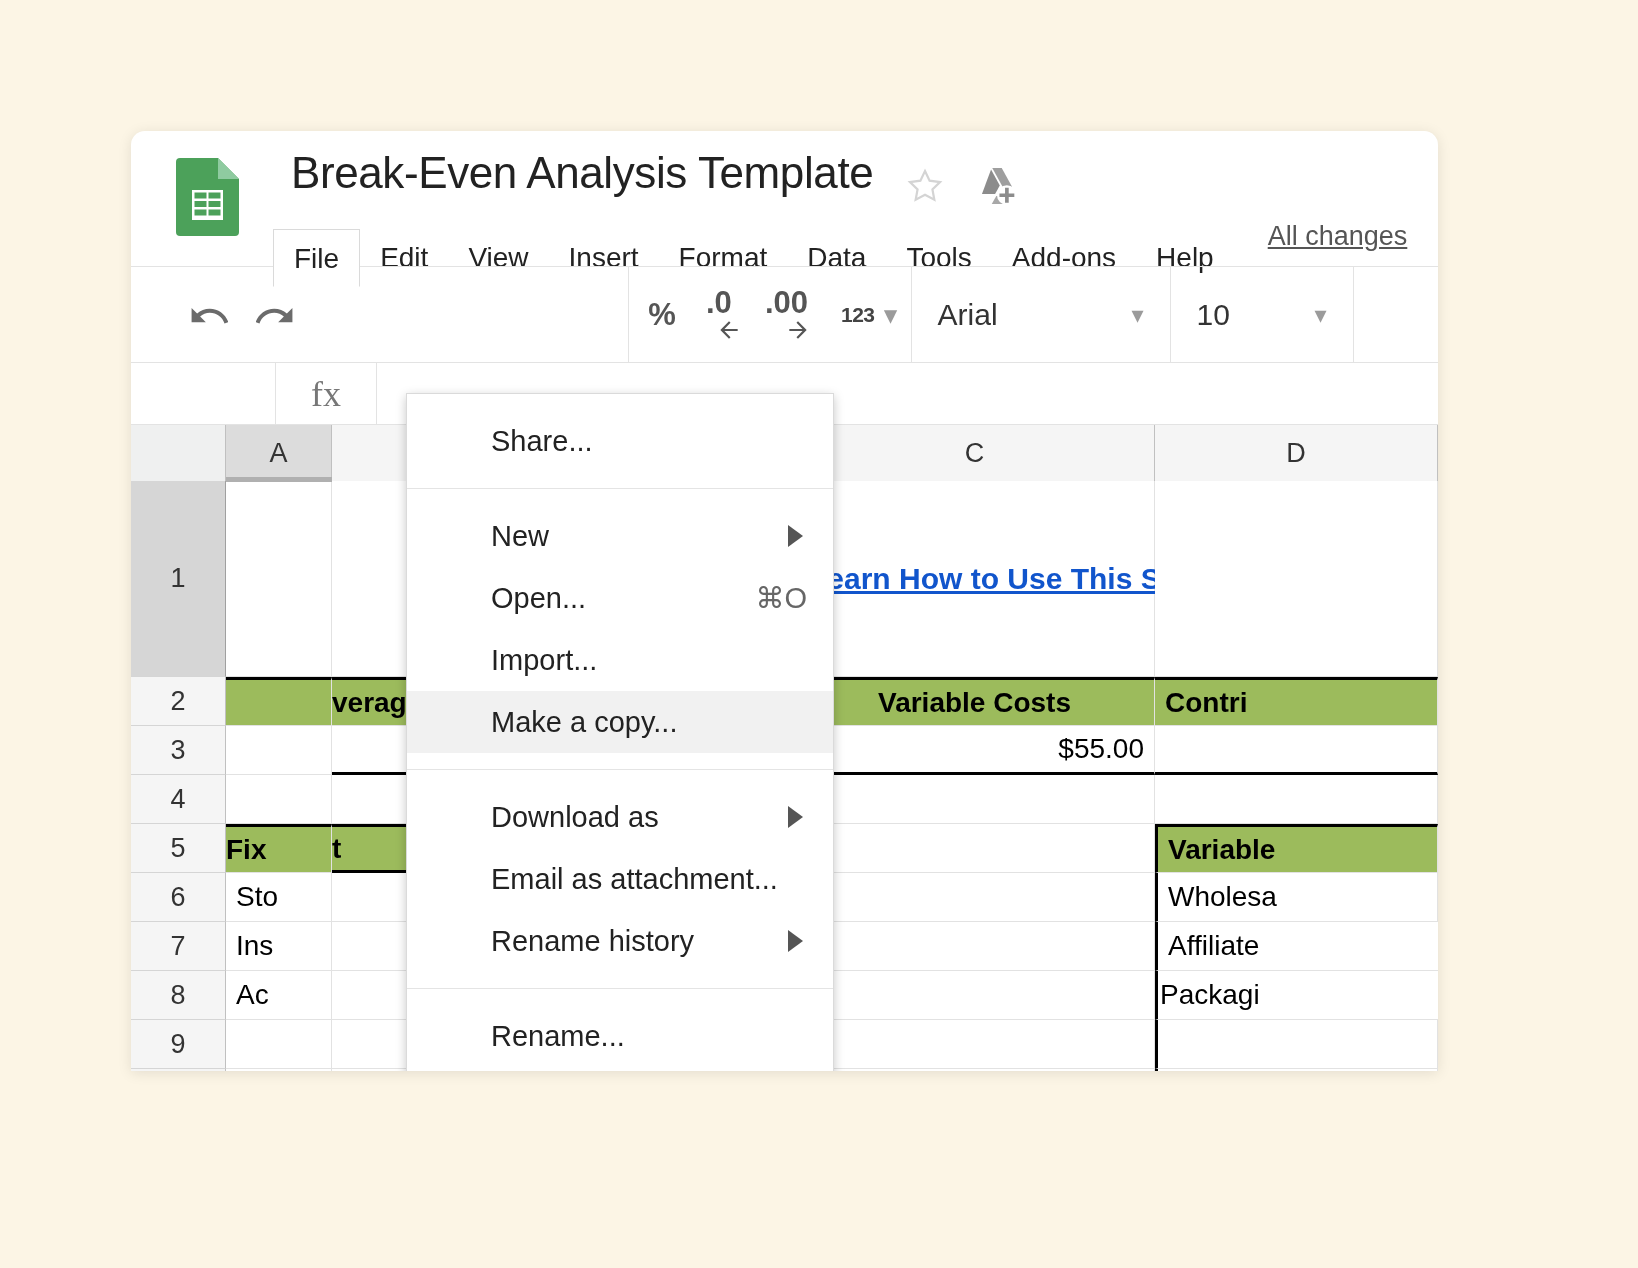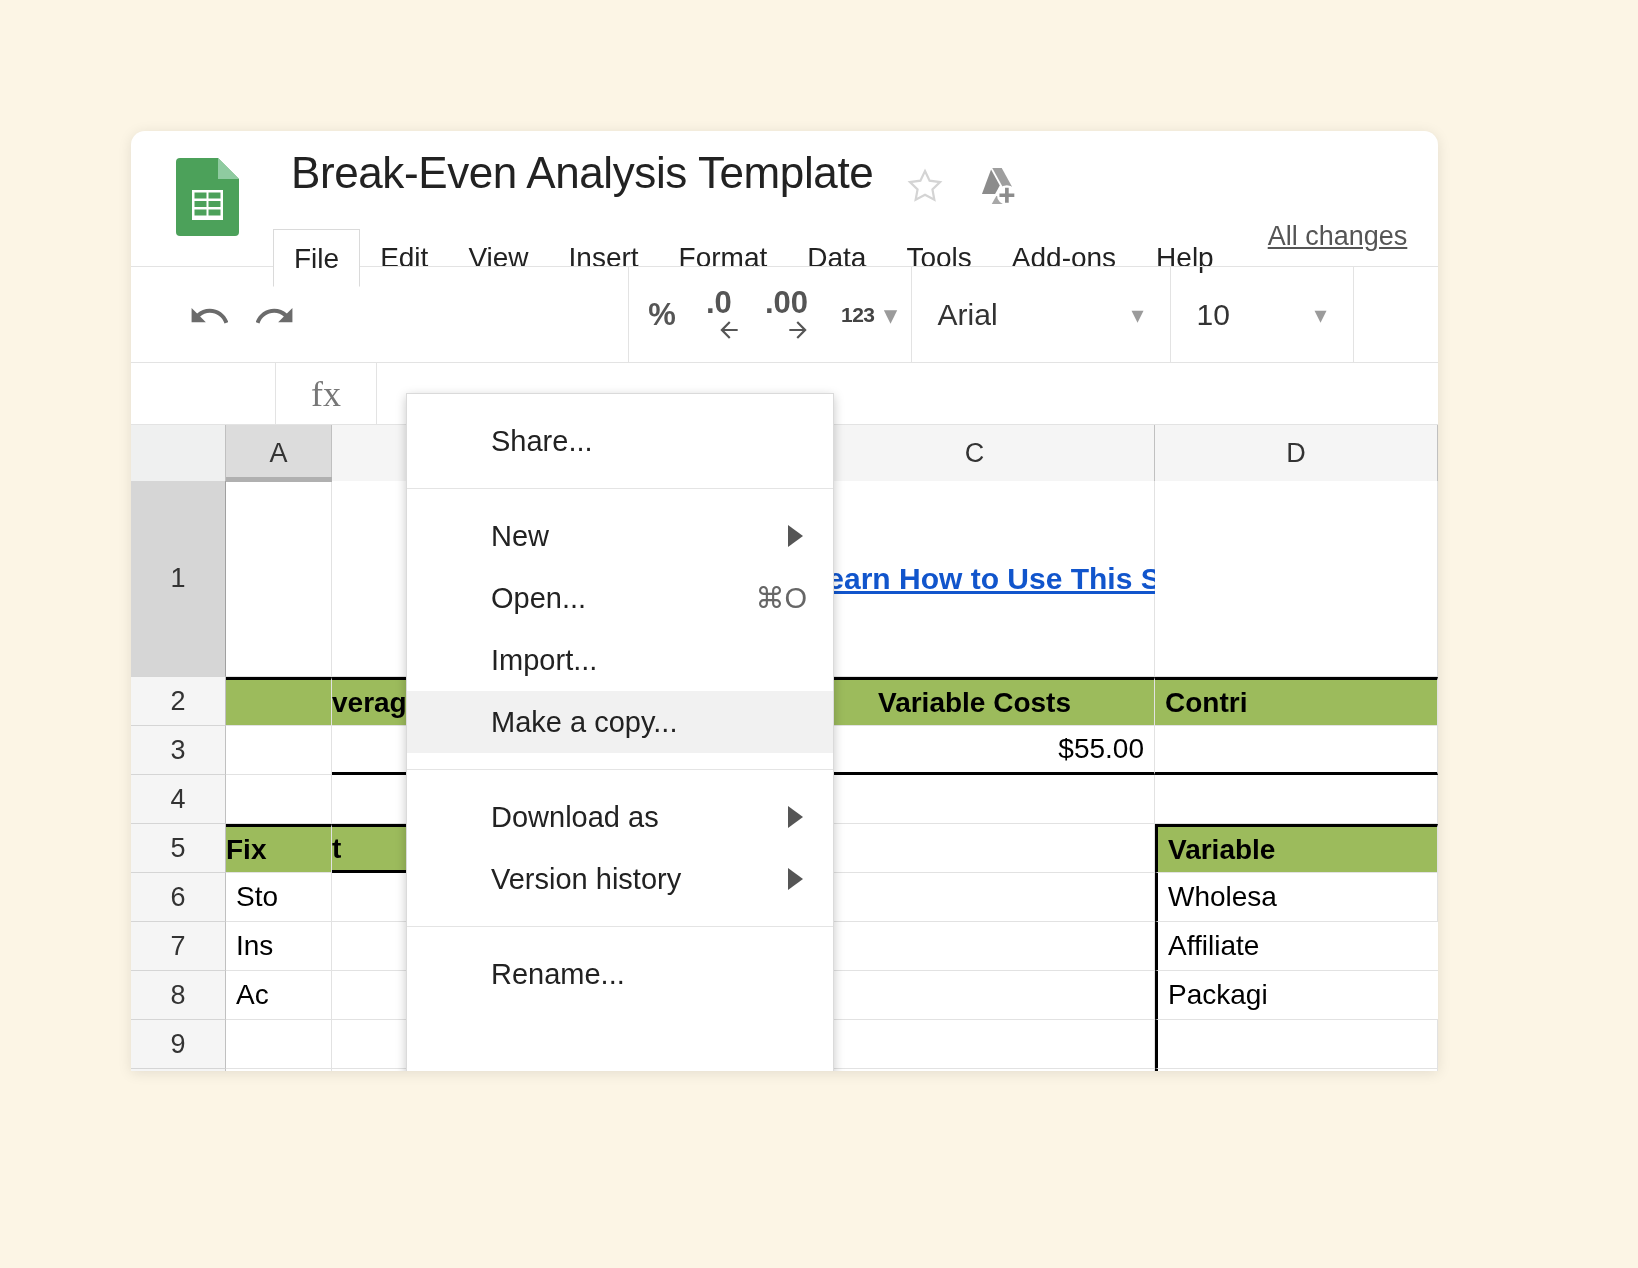--- a/index.html
+++ b/index.html
@@ -315,21 +315,21 @@
       <div class="cell bleft" style="left:929px;top:392px;width:283px;height:49px;justify-content:flex-start;padding-left:10px;">Wholesa</div>
 
       <div class="cell" style="left:0;top:441px;width:106px;height:49px;">Ins</div>
       <div class="cell num" style="left:106px;top:441px;width:463px;height:49px;">100</div>
       <div class="cell" style="left:569px;top:441px;width:360px;height:49px;"></div>
       <div class="cell bleft" style="left:929px;top:441px;width:290px;height:49px;justify-content:flex-start;padding-left:10px;">Affiliate</div>
 
       <div class="cell" style="left:0;top:490px;width:106px;height:49px;">Ac</div>
       <div class="cell num" style="left:106px;top:490px;width:463px;height:49px;">250</div>
       <div class="cell" style="left:569px;top:490px;width:360px;height:49px;"></div>
-      <div class="cell bleft" style="left:929px;top:490px;width:331px;height:49px;justify-content:flex-start;padding-left:10px;">Packagi</div>
+      <div class="cell bleft" style="left:929px;top:490px;width:331px;height:49px;justify-content:flex-start;padding-left:2px;">Packagi</div>
 
       <div class="cell" style="left:0;top:539px;width:106px;height:49px;"></div>
       <div class="cell" style="left:106px;top:539px;width:463px;height:49px;"></div>
       <div class="cell" style="left:569px;top:539px;width:360px;height:49px;"></div>
       <div class="cell bleft" style="left:929px;top:539px;width:283px;height:49px;"></div>
 
       <div class="cell" style="left:0;top:588px;width:106px;height:49px;"></div>
       <div class="cell" style="left:106px;top:588px;width:463px;height:49px;"></div>
       <div class="cell" style="left:569px;top:588px;width:360px;height:49px;"></div>
       <div class="cell bleft" style="left:929px;top:588px;width:283px;height:49px;"></div>
@@ -363,23 +363,26 @@
     <div class="mi hl">
       <span>Make a copy...</span>
     </div>
     <div class="mi-divider"></div>
 
     <div class="mi">
       <span>Download as</span>
       <span class="mi-arrow"></span>
     </div>
 
-
-    <div class="mi">
-      <span>Version history</span>
+    <div class="mi">
+      <span>Email as attachment...</span>
+    </div>
+
+    <div class="mi">
+      <span>Rename history</span>
       <span class="mi-arrow"></span>
     </div>
     <div class="mi-divider"></div>
 
     <div class="mi">
       <span>Rename...</span>
     </div>
 
     <div class="mi">
       

